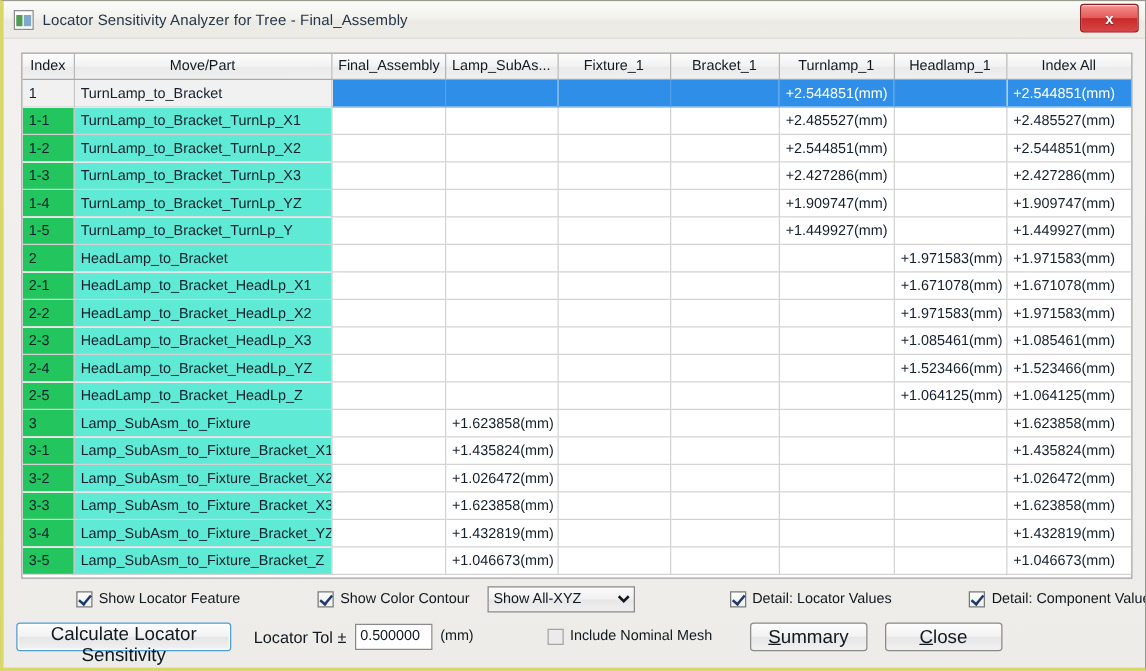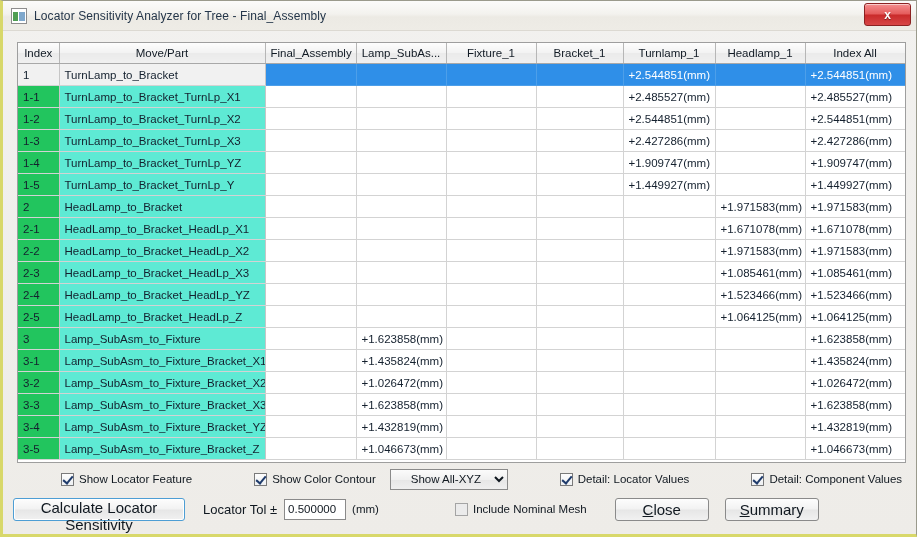--- a/index.html
+++ b/index.html
@@ -218,22 +218,22 @@
   }
 
   select.combo {
     width: 118px;
     height: 21px;
     font-family: "Liberation Sans", sans-serif;
     font-size: 11.5px;
     color: #101820;
     border: 1px solid #8a8a8a;
     background: linear-gradient(to bottom, #fbfbfb 0%, #f0f0f0 50%, #e6e6e6 51%, #efefef 100%);
-    padding-left: 16px;
-    margin-right: 4px;
+    padding-left: 0;
+    margin-right: 28px;
     box-sizing: border-box;
     cursor: pointer;
   }
 
   button.btn {
     font-family: "Liberation Sans", sans-serif;
     font-size: 15px;
     color: #101820;
     height: 23px;
     border: 1px solid #8a8a8a;
@@ -264,21 +264,21 @@
     color: #101820;
     border: 1px solid #8a8a8a;
     background: #ffffff;
     padding: 0 3px;
     box-sizing: border-box;
   }
   .unit {
     font-size: 11.5px;
     color: #101820;
     margin-left: 6px;
-    margin-right: 28px;
+    margin-right: 11px;
   }
   .acckey { text-decoration: underline; }
 </style>
 </head>
 <body>
 
 <div id="app-window">
 
   <div id="titlebar">
     <div id="win-icon"></div>
@@ -548,18 +548,18 @@
 
       <span class="tol-label">Locator Tol ±</span>
       <input class="tol" type="text" id="tol-input" value="0.500000" style="">
       <span class="unit">(mm)</span>
 
       <div class="cb disabled" id="cb-nominal-mesh">
         <span class="box"></span>
         <span>Include Nominal Mesh</span>
       </div>
 
+      <button class="btn wide" id="btn-summary" style="margin-left:16px"><span class="acckey">S</span>ummary</button>
       <button class="btn wide" id="btn-close" style="margin-left:14px"><span class="acckey">C</span>lose</button>
-      <button class="btn wide" id="btn-summary" style="margin-left:16px"><span class="acckey">S</span>ummary</button>
     </div>
 
   </div>
 </div>
 
 </body></html>

